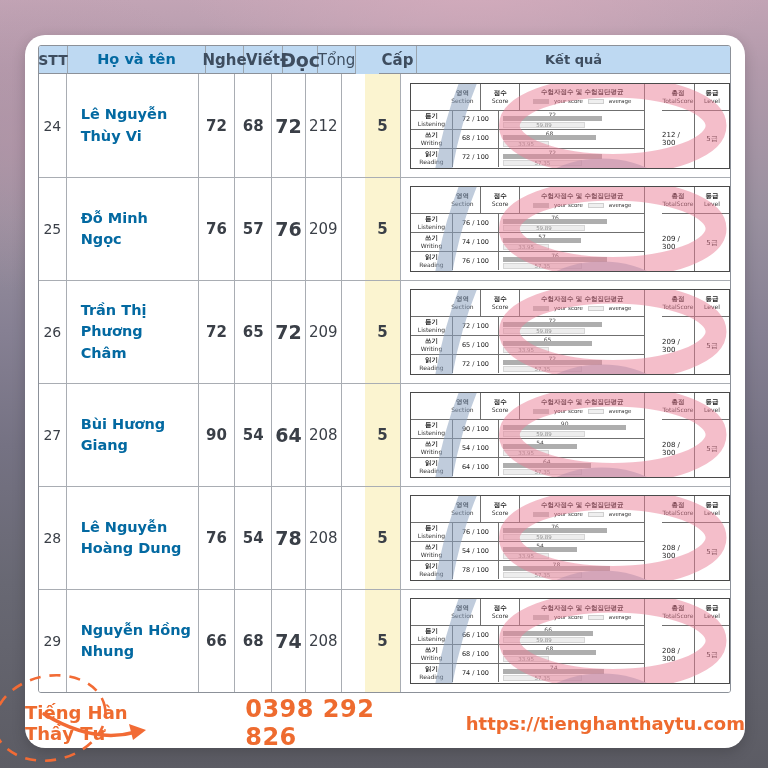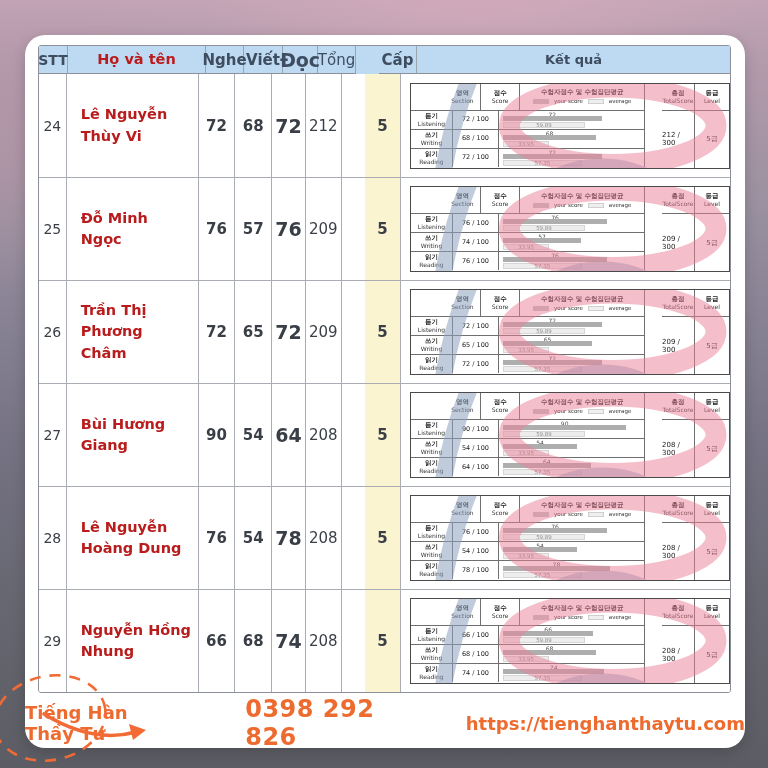--- a/index.html
+++ b/index.html
@@ -40,21 +40,21 @@
   .trow{ display:flex; height:103px; background:#fff; }
   .trow + .trow{ border-top:1px solid #a9adb3; }
   .cell{
     display:flex; align-items:center; justify-content:center;
     border-right:1px solid #a9adb3; color:#3a3f47;
   }
   .cell:last-child{ border-right:none; }
 
   .c-stt   { width:29px;  font-size:14px; }
   .c-name  { width:138px; justify-content:flex-start; padding:0 6px 0 14px;
-             font-size:14.5px; font-weight:bold; color:#b91c1c; line-height:1.45; }
+             font-size:14.5px; font-weight:bold; color:#0369a1; line-height:1.45; }
   .c-num   { width:38px;  font-size:15px; font-weight:600; }
   .c-num2  { width:39px;  font-size:15px; font-weight:600; }
   .c-num3  { width:35px;  font-size:19px; font-weight:600; }
   .c-tot   { width:38px;  font-size:15px; font-weight:400; }
   .c-level { width:38px;  font-size:15px; font-weight:600; background:#fbf4d0;margin-left:23px; }
   .c-result{ width:337px; justify-content:flex-start; padding-left:9px; }
   .h-result{ flex:1; }
 
   
   .scard{

